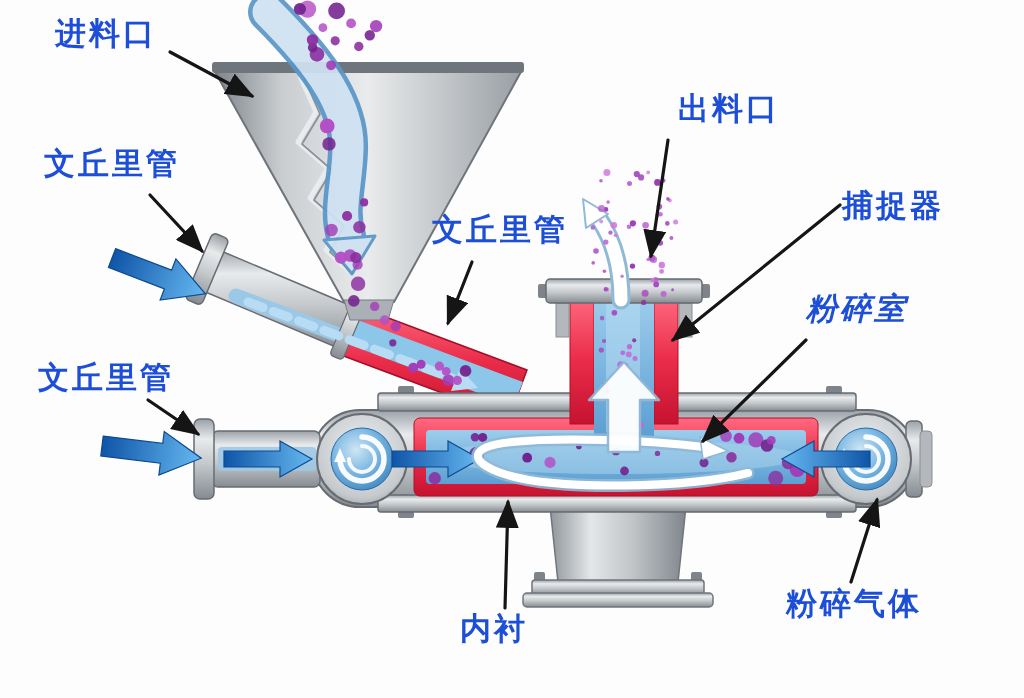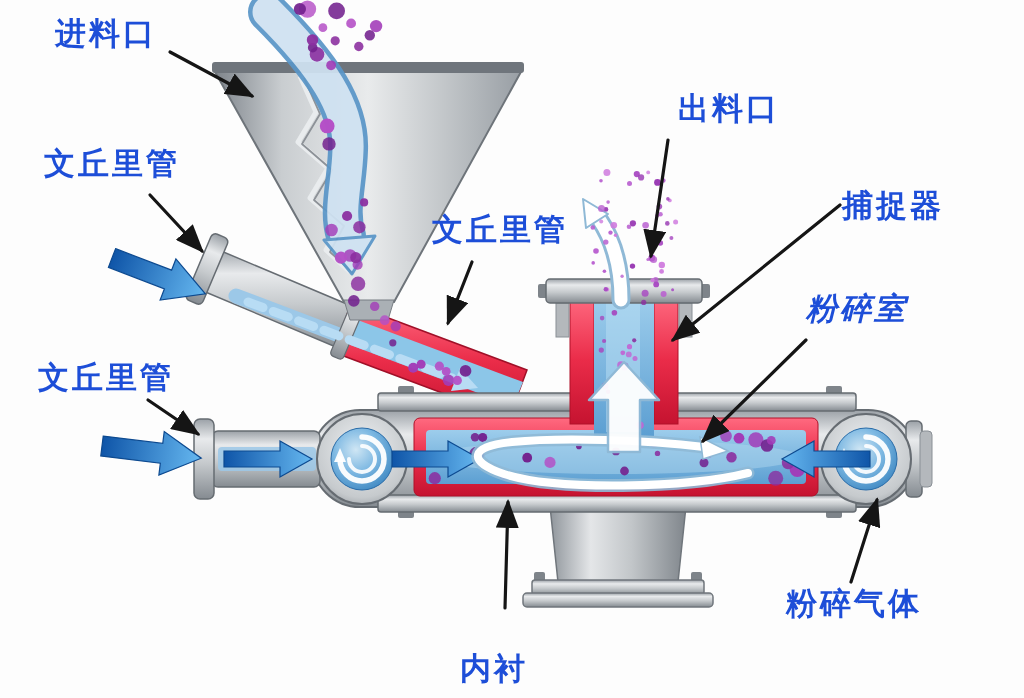--- a/index.html
+++ b/index.html
@@ -338,16 +338,16 @@
   </g>
 </svg>
 
 <div class="lbl" style="left:55px;top:16px;">进料口</div>
 <div class="lbl" style="left:44px;top:146px;">文丘里管</div>
 <div class="lbl" style="left:38px;top:360px;">文丘里管</div>
 <div class="lbl" style="left:432px;top:212px;">文丘里管</div>
 <div class="lbl" style="left:678px;top:91px;">出料口</div>
 <div class="lbl" style="left:842px;top:156px;margin-top:32px;">捕捉器</div>
 <div class="lbl" style="left:806px;top:291px;font-style:italic;">粉碎室</div>
-<div class="lbl" style="left:460px;top:611px;margin-top:40px;">内衬</div>
+<div class="lbl" style="left:460px;top:611px;">内衬</div>
 <div class="lbl" style="left:786px;top:586px;">粉碎气体</div>
 
 </div>
 
 </body></html>

